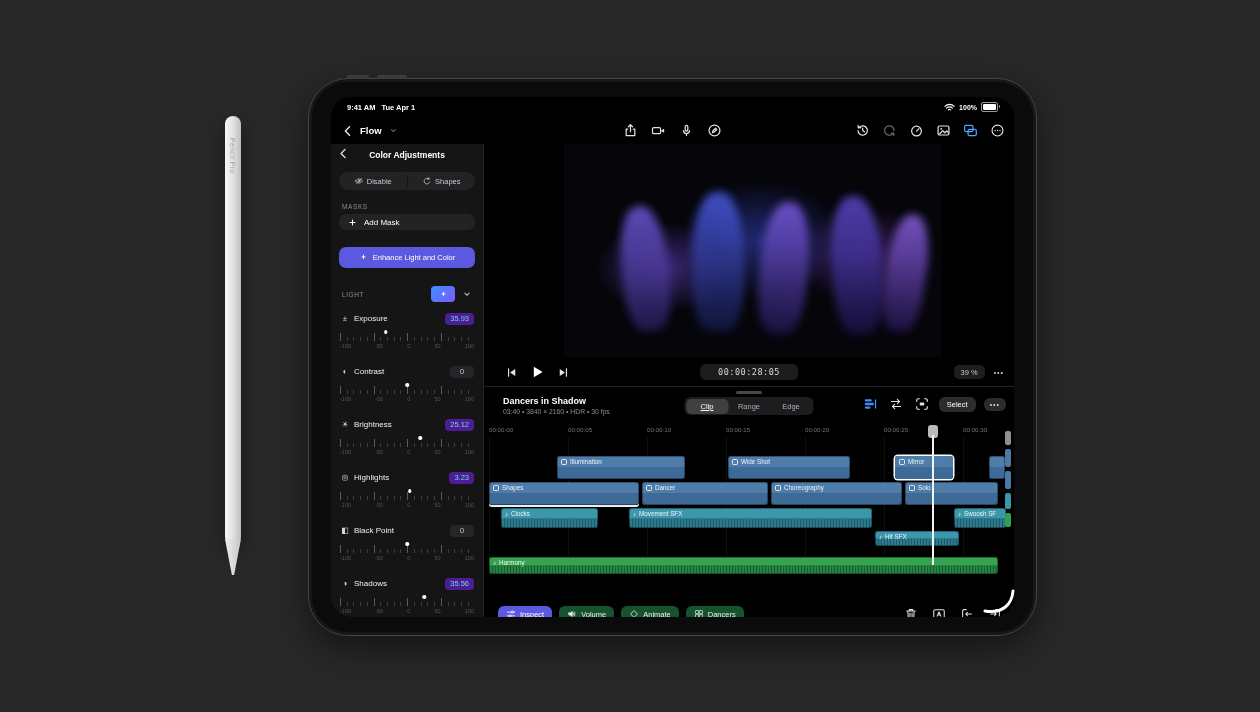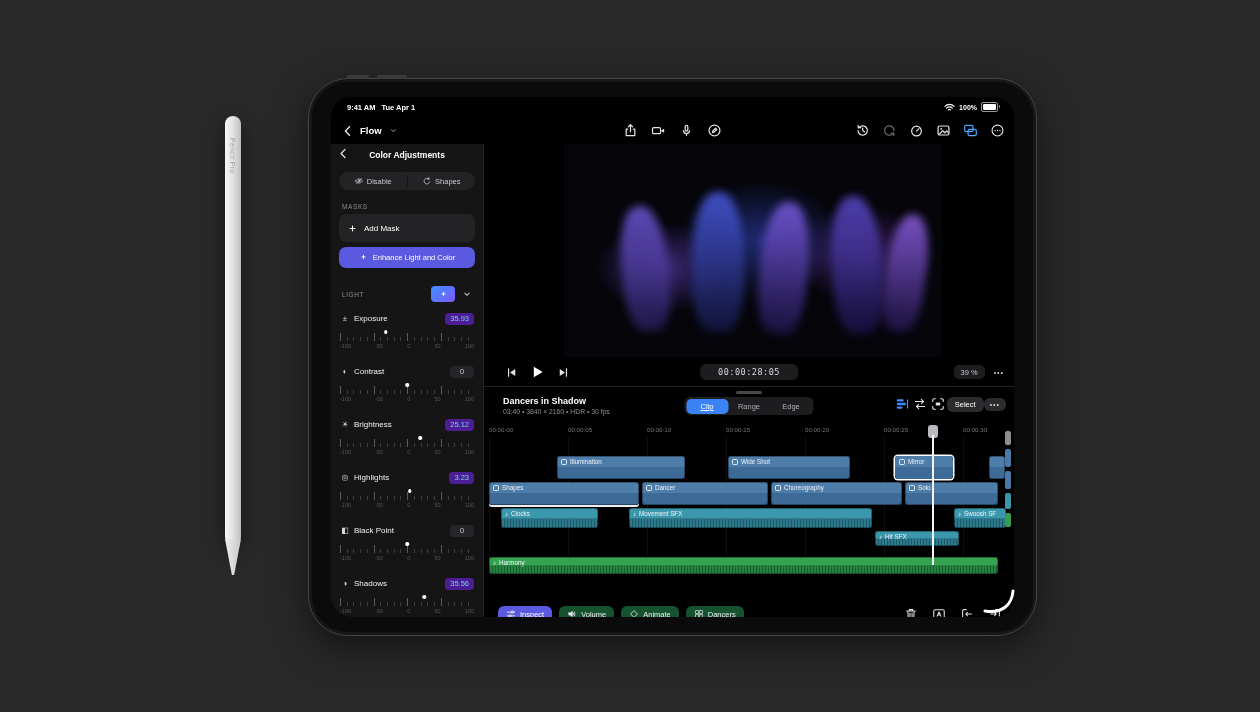--- a/index.html
+++ b/index.html
@@ -52,21 +52,21 @@
   .sb-header{position:absolute;top:0;left:0;right:0;height:22px;display:flex;align-items:center;justify-content:center;}
   .sb-back{position:absolute;left:6px;top:3px;color:#d8d8dc;}
   .sb-title{font-size:8.5px;font-weight:bold;color:#fff;}
   .seg{position:absolute;top:28px;left:8px;right:8px;height:18px;background:#232326;border-radius:10px;
     display:flex;overflow:hidden;}
   .seg .half{flex:1;display:flex;align-items:center;justify-content:center;gap:3px;
     font-size:7.5px;color:#c9c9ce;}
   .seg .div{width:1px;background:#151516;margin:3px 0;}
   .caps{position:absolute;left:11px;font-size:6.5px;letter-spacing:.6px;color:#8e8e93;}
   .masks{top:59px;}
-  .addmask{position:absolute;top:70px;left:8px;right:8px;height:28px;background:#232326;border-radius:7px;
+  .addmask{position:absolute;top:70px;left:8px;right:8px;height:16px;background:#232326;border-radius:7px;
     display:flex;align-items:center;gap:6px;padding-left:8px;color:#fff;font-size:8px;}
   .enhance{position:absolute;top:103px;left:8px;right:8px;height:21px;background:#5b59e0;border-radius:7px;
     display:flex;align-items:center;justify-content:center;gap:5px;color:#fff;font-size:7.5px;}
   .lightrow{position:absolute;top:142px;left:11px;right:8px;height:16px;display:flex;align-items:center;}
   .lightrow .caps2{font-size:6.5px;letter-spacing:.6px;color:#8e8e93;flex:1;}
   .wandbtn{width:24px;height:16px;border-radius:4px;background:linear-gradient(135deg,#3f8cff,#7a5cff);
     display:flex;align-items:center;justify-content:center;color:#fff;}
   .chevbtn{width:16px;height:16px;display:flex;align-items:center;justify-content:center;color:#aeaeb2;margin-left:4px;}
   .sliders{position:absolute;top:165px;left:0;right:0;}
   .slider{height:53px;padding:2px 9px 0;box-sizing:border-box;}
@@ -111,22 +111,22 @@
 
   .tl-header{position:absolute;left:0;top:245px;right:0;height:35px;}
   .handle{position:absolute;left:50%;top:2px;transform:translateX(-50%);width:26px;height:3px;border-radius:2px;background:#48484a;}
   .tl-titles{position:absolute;left:19px;top:7px;}
   .tl-title{font-size:9px;font-weight:bold;color:#fff;}
   .tl-meta{font-size:6.8px;color:#8e8e93;margin-top:2px;}
   .modeseg{position:absolute;left:50%;transform:translateX(-50%);top:8px;display:flex;background:#1d1d20;
     border-radius:6px;padding:1.5px;}
   .mode{width:42px;height:15px;display:flex;align-items:center;justify-content:center;
     font-size:7.5px;color:#aeaeb2;border-radius:5px;}
-  .mode.sel{background:#3b82f6;color:#fff;text-decoration:underline;}
-  .tl-icons{position:absolute;right:8px;top:6px;display:flex;gap:0;align-items:center;}
+  .mode.sel{background:#404040;color:#fff;text-decoration:underline;}
+  .tl-icons{position:absolute;right:8px;top:6px;display:flex;gap:8px;align-items:center;}
   .selectbtn{background:#2c2c2e;border-radius:6px;padding:3px 8px;font-size:7.5px;color:#fff;}
   .morebtn{background:#2c2c2e;border-radius:6px;padding:3px 6px;font-size:7px;color:#d5d5da;letter-spacing:1px;}
 
   .ruler{position:absolute;left:0;top:280px;right:0;height:13px;}
   .rlab{position:absolute;top:2px;font-size:6.2px;color:#757579;}
 
   .tracks{position:absolute;left:0;top:293px;right:0;height:140px;
     background-image:repeating-linear-gradient(90deg,rgba(255,255,255,.06) 0 1px,transparent 1px 79px);
     background-position:5px 0;}
   .clip{position:absolute;border-radius:3px;box-sizing:border-box;overflow:hidden;box-shadow:inset 0 0 0 1px rgba(0,0,0,.35);}

